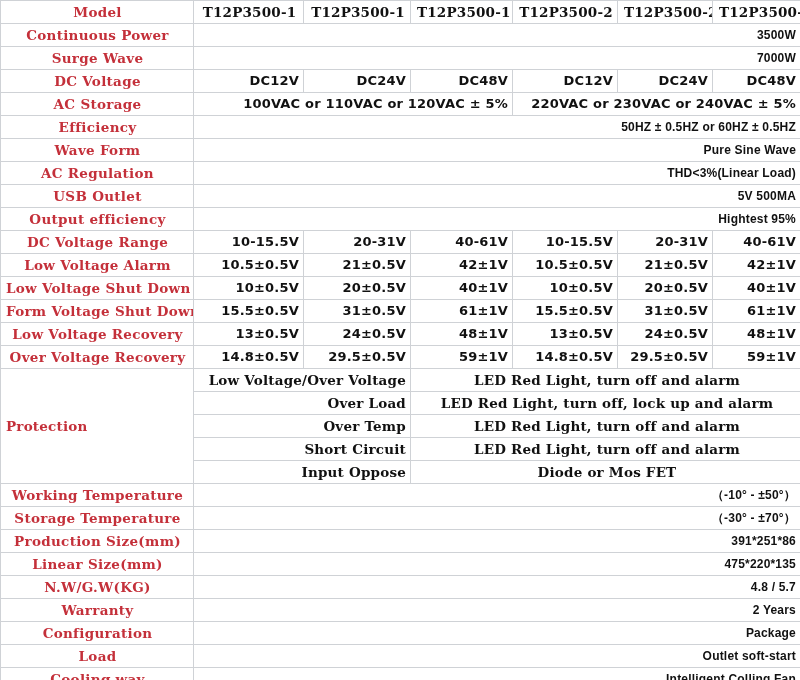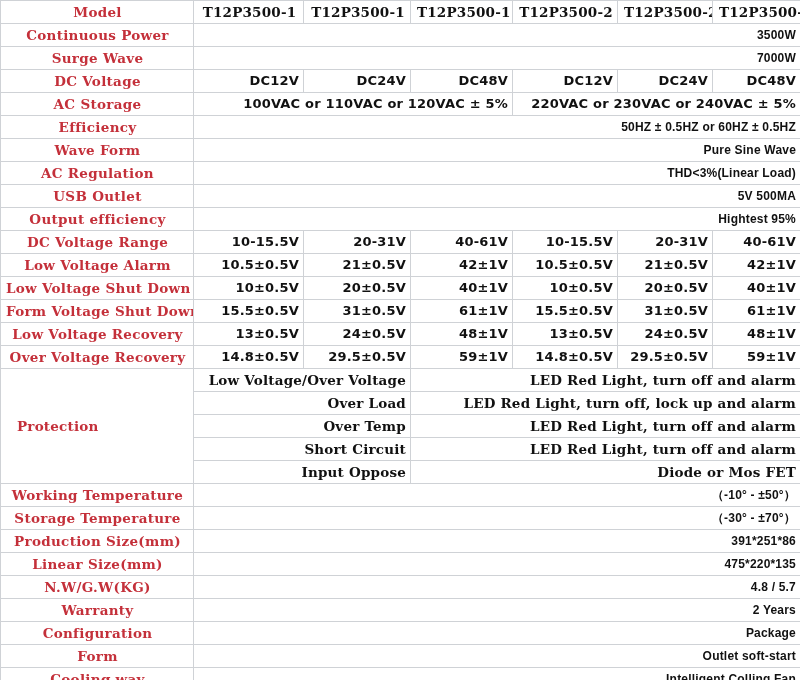--- a/index.html
+++ b/index.html
@@ -59,32 +59,32 @@
     padding-left: 0;
   }
   #spec-table td.sub-key {
     text-align: right;
     padding-left: 7px;
     font-family: "DejaVu Serif", "Liberation Serif", serif;
     font-size: 13.5px;
     font-weight: bold;
   }
   #spec-table td.sub-val {
-    text-align: right;
+    text-align: center;
     padding-left: 7px;
     font-family: "DejaVu Serif", "Liberation Serif", serif;
     font-size: 13.5px;
     font-weight: bold;
   }
   #spec-table td.protection-label {
     color: #c4303a;
     font-weight: bold;
     font-size: 13.5px;
     text-align: left;
-    padding-left: 16px;
+    padding-left: 5px;
     vertical-align: middle;
   }
   #spec-table td.model-cell {
     text-align: center;
     padding-left: 6px;
     font-family: "DejaVu Serif", "Liberation Serif", serif;
     font-size: 13.5px;
     font-weight: bold;
   }
 </style>
@@ -275,21 +275,21 @@
       <td class="label">Warranty</td>
       <td class="center" colspan="6">2 Years</td>
     </tr>
 
     <tr>
       <td class="label">Configuration</td>
       <td class="center" colspan="6">Package</td>
     </tr>
 
     <tr>
-      <td class="label">Form</td>
+      <td class="label">Load</td>
       <td class="center" colspan="6">Outlet soft-start</td>
     </tr>
 
     <tr>
       <td class="label">Cooling way</td>
       <td class="center" colspan="6">Intelligent Colling Fan</td>
     </tr>
   </tbody>
 </table>
 

